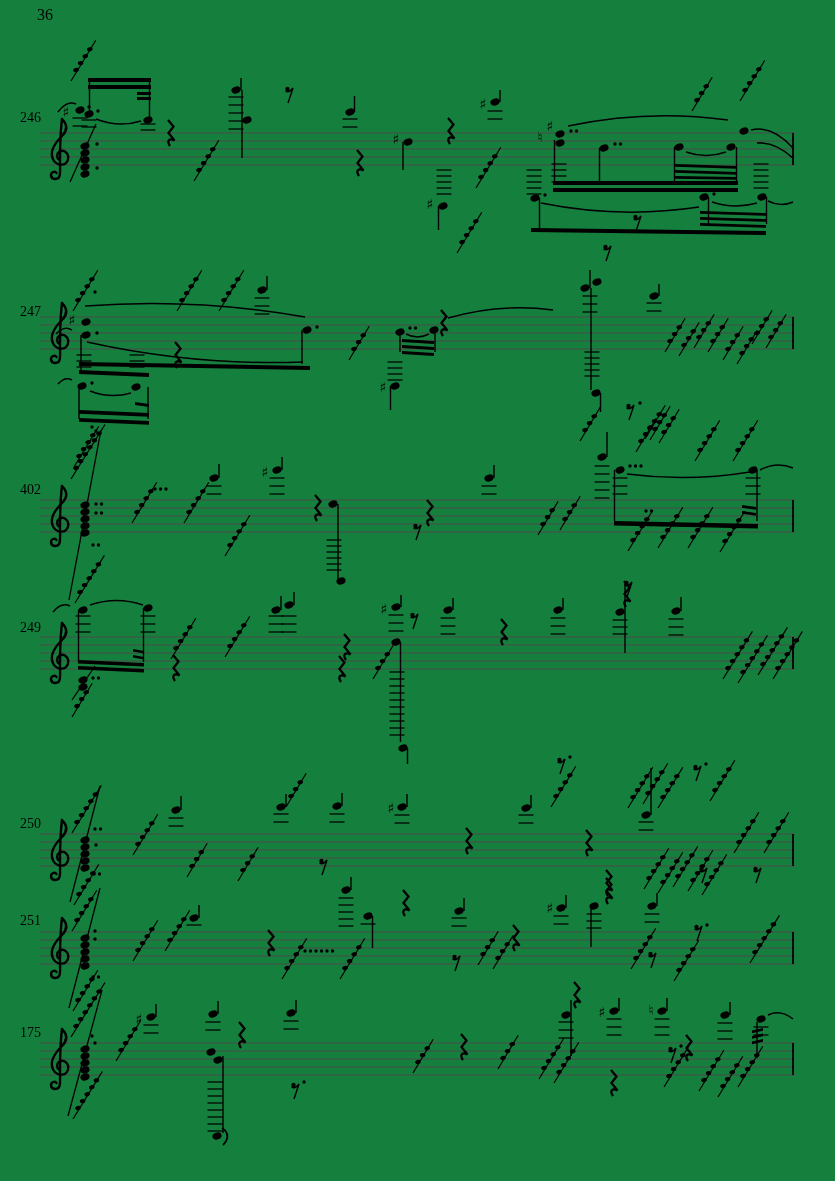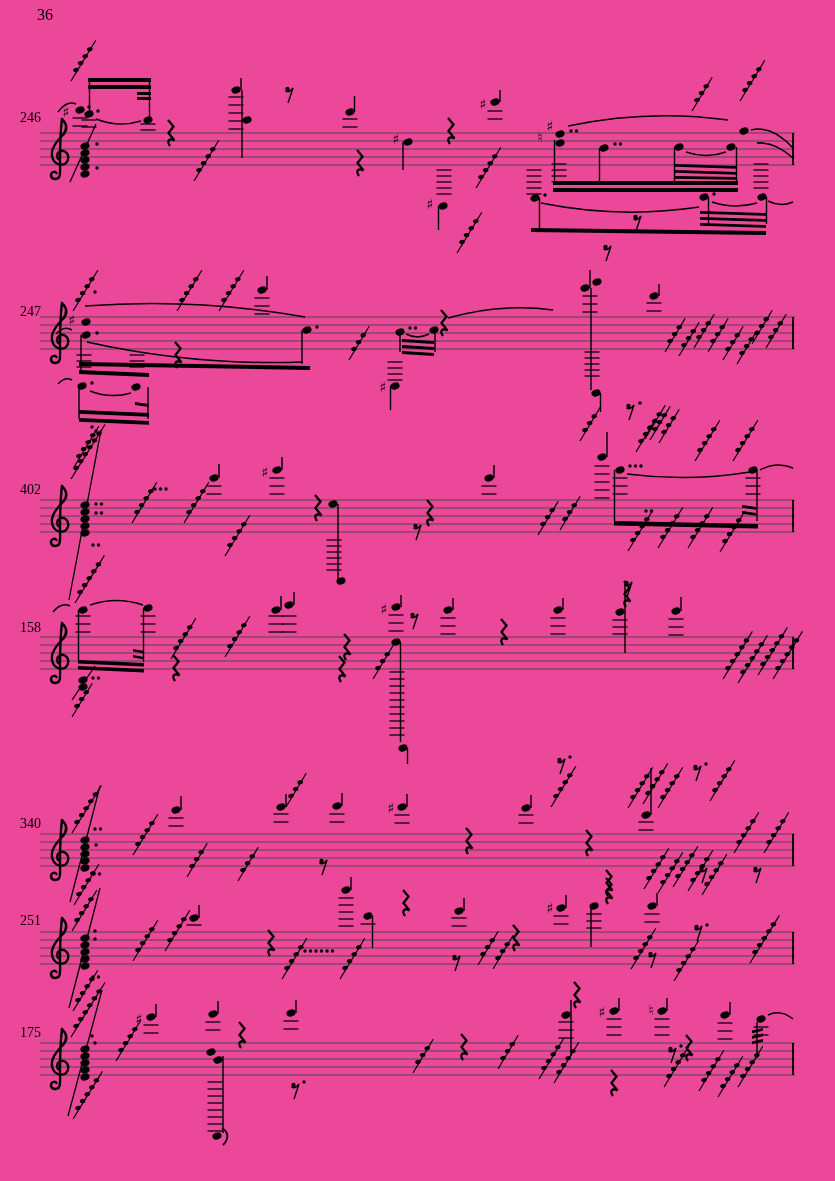--- a/index.html
+++ b/index.html
@@ -1,31 +1,31 @@
 <!DOCTYPE html>
 <html><head>
 <meta charset="utf-8">
 <style>
   html,body{margin:0;padding:0;background:#e8e8e8;}
-  .page{position:relative;width:835px;height:1181px;background:#ec4899;overflow:hidden;
+  .page{position:relative;width:835px;height:1181px;background:#15803d;overflow:hidden;
         font-family:"Liberation Serif", serif;}
   .page-no{position:absolute;left:37px;top:6px;font-size:16px;color:#000;}
   .measure-no{position:absolute;left:20px;width:32px;text-align:left;font-size:14px;color:#000;}
   svg.score{position:absolute;left:0;top:0;}
 </style>
 </head>
 <body>
 
 <div class="page">
   <div class="page-no">36</div>
   <div class="measure-no" style="top:110px">246</div>
   <div class="measure-no" style="top:304px">247</div>
   <div class="measure-no" style="top:482px">402</div>
-  <div class="measure-no" style="top:620px">158</div>
-  <div class="measure-no" style="top:816px">340</div>
+  <div class="measure-no" style="top:620px">249</div>
+  <div class="measure-no" style="top:816px">250</div>
   <div class="measure-no" style="top:913px">251</div>
   <div class="measure-no" style="top:1025px">175</div>
   <svg id="score" class="score" width="835" height="1181" viewBox="0 0 835 1181">
       <g>
         <g>
           <line x1="40" y1="133" x2="795" y2="133" stroke="#4a4a4a" stroke-width="1.15"></line>
           <line x1="40" y1="141" x2="795" y2="141" stroke="#4a4a4a" stroke-width="1.15"></line>
           <line x1="40" y1="149" x2="795" y2="149" stroke="#4a4a4a" stroke-width="1.15"></line>
           <line x1="40" y1="157" x2="795" y2="157" stroke="#4a4a4a" stroke-width="1.15"></line>
           <line x1="40" y1="165" x2="795" y2="165" stroke="#4a4a4a" stroke-width="1.15"></line>

